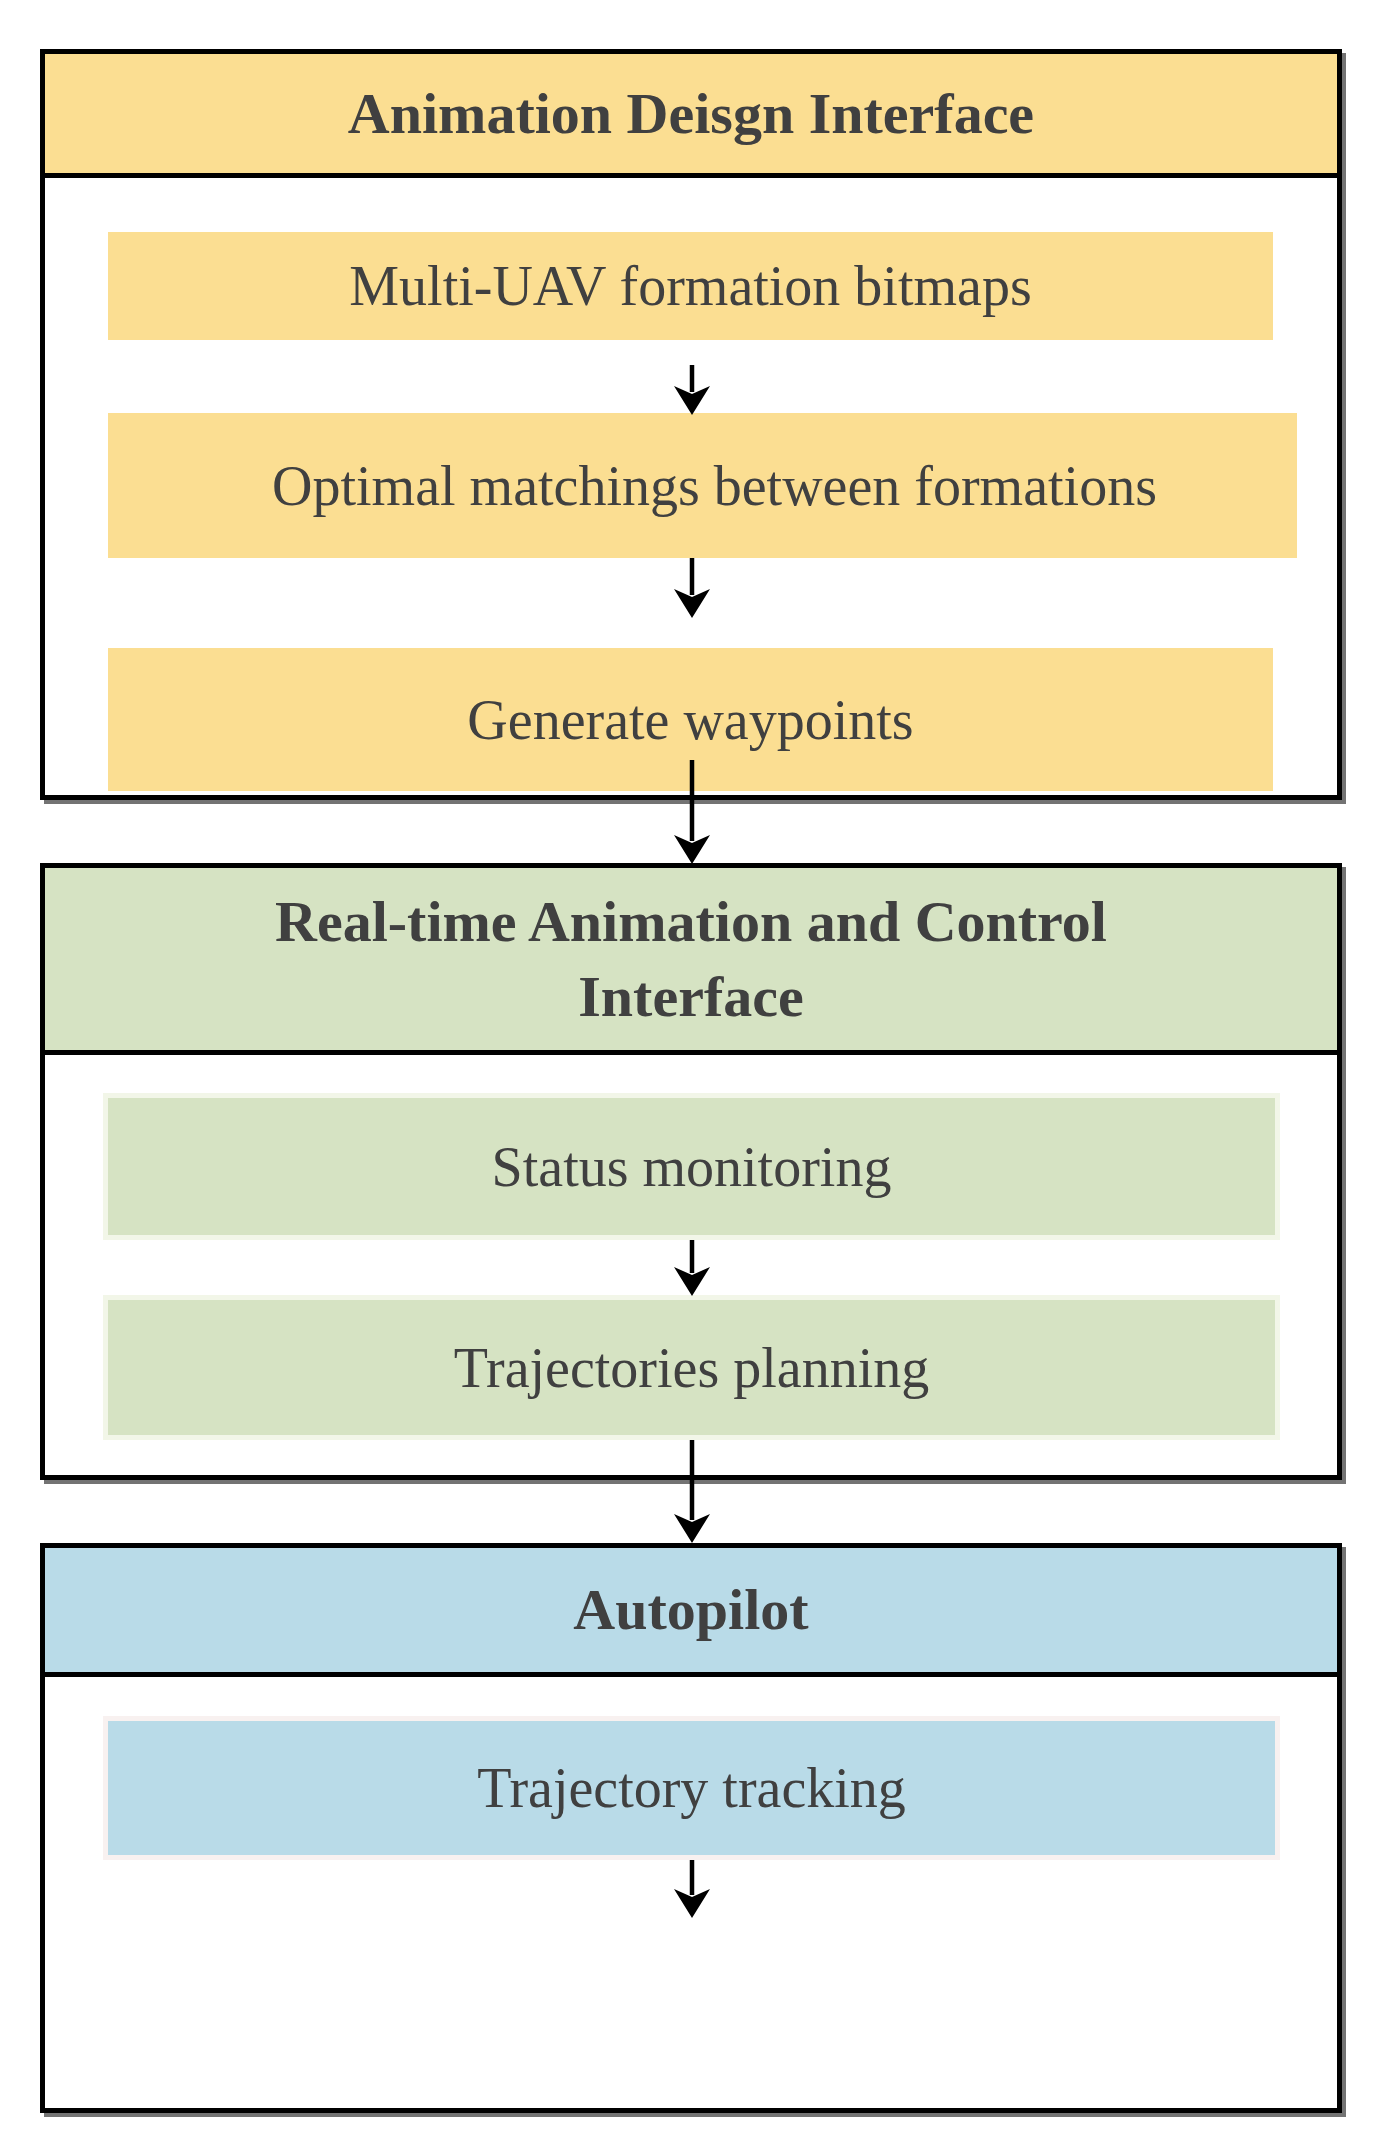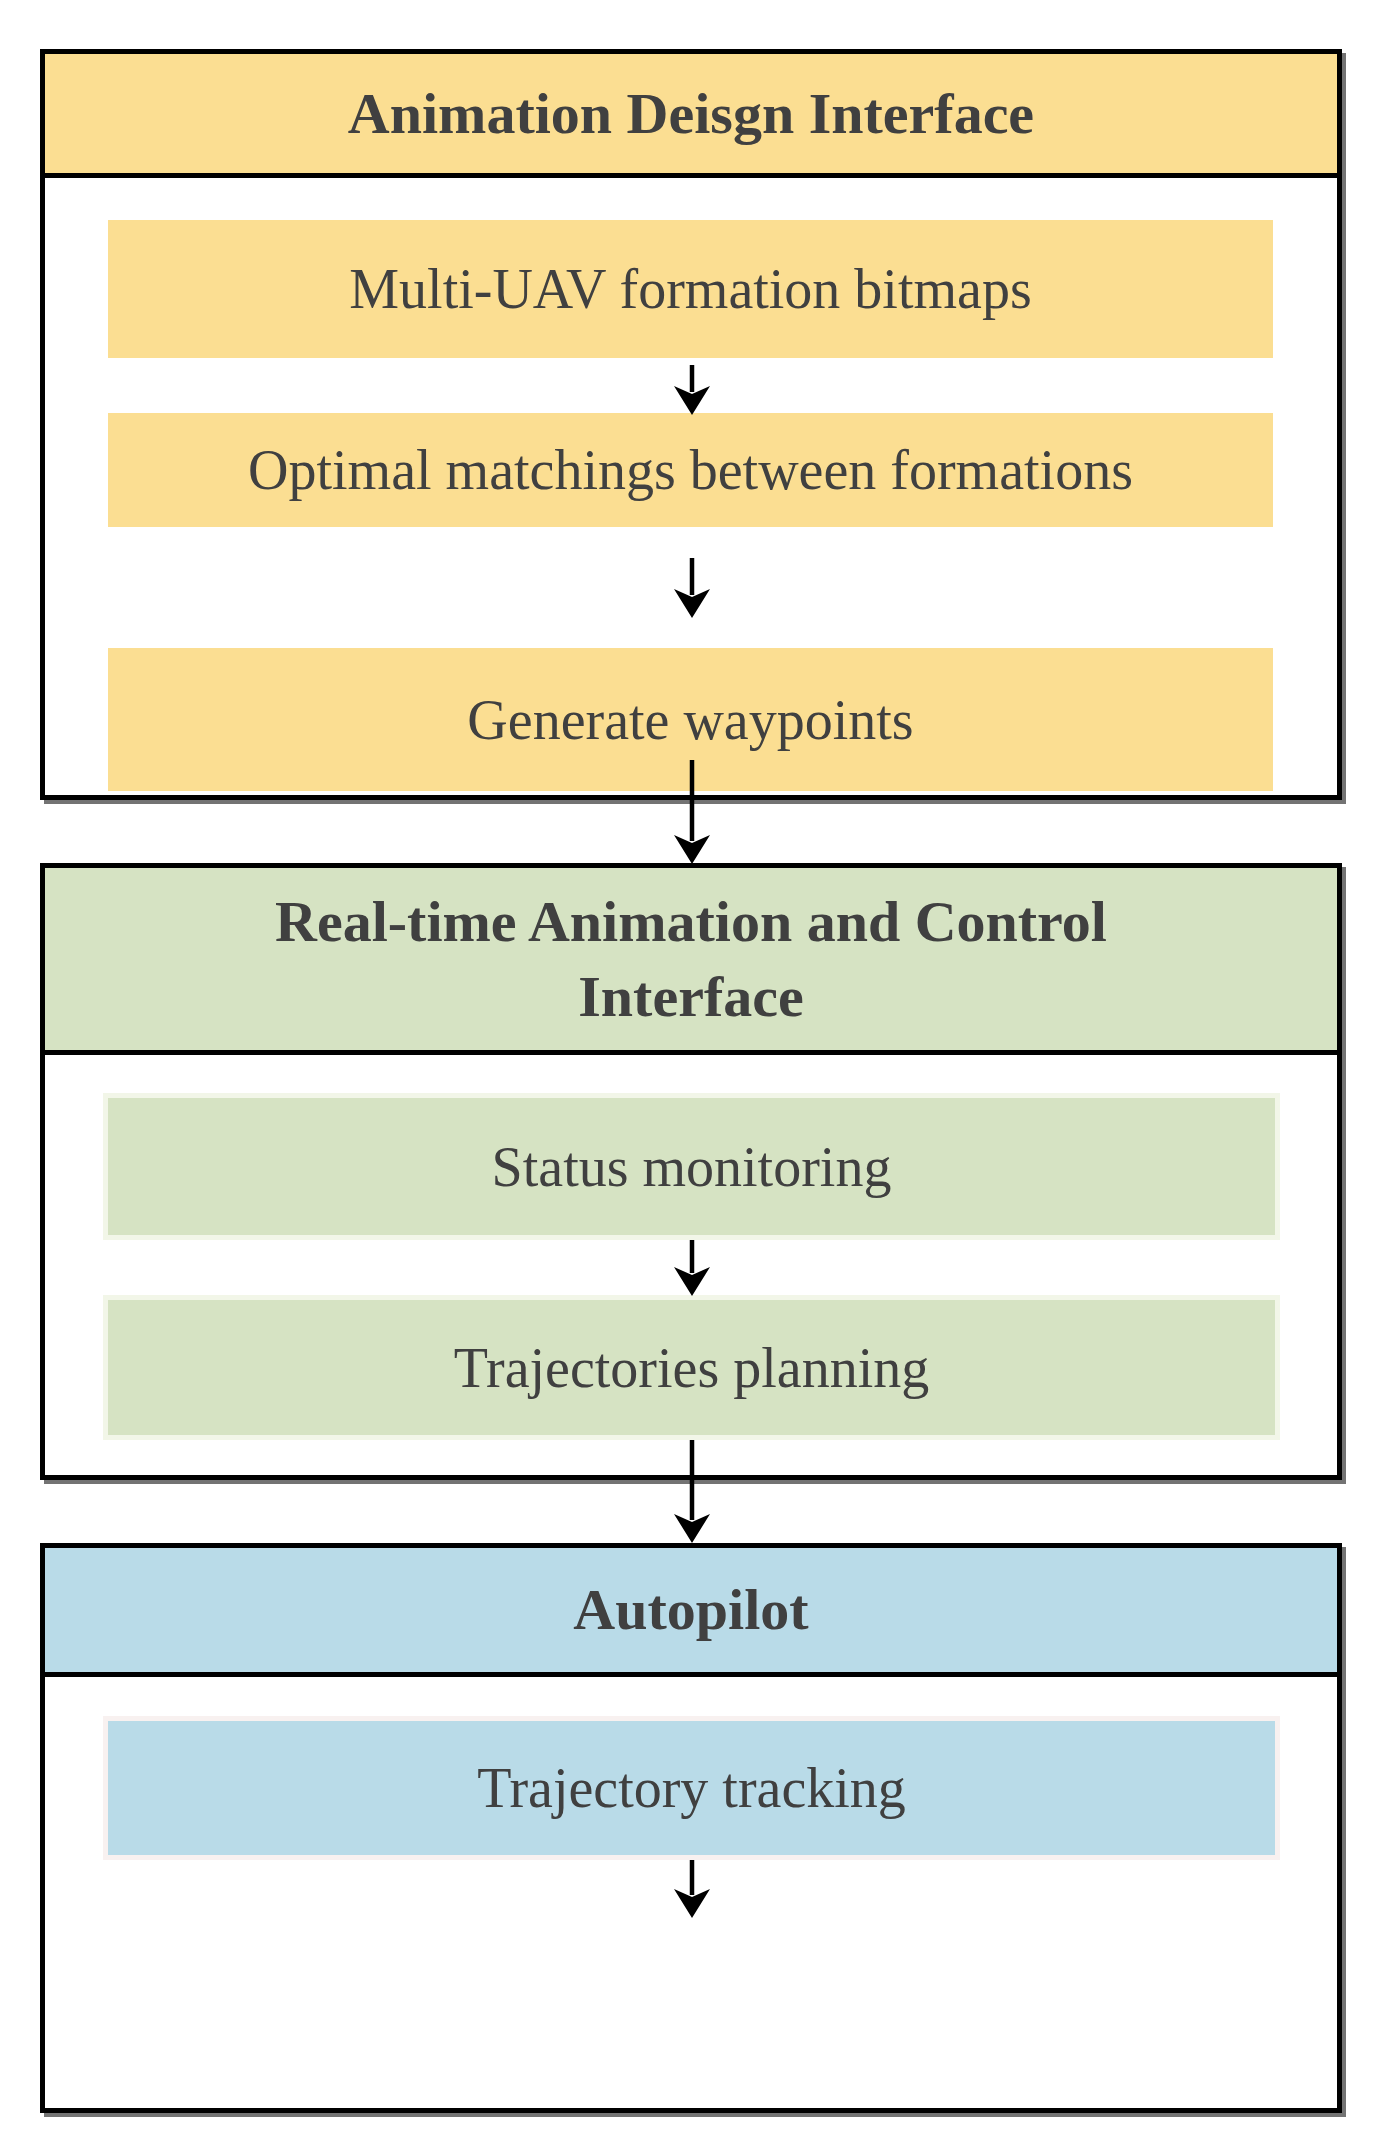--- a/index.html
+++ b/index.html
@@ -62,22 +62,22 @@
     width: 1167px;
     background: #D6E3C3;
     border: 5px solid #F2F6E8;
   }
   .step-blue {
     left: 103px;
     width: 1167px;
     background: #B9DBE8;
     border: 5px solid #F8F1F0;
   }
-  .step-1 { top: 220px;  height: 138px; }
-  .step-2 { top: 413px;  height: 114px; }
+  .step-1 { top: 232px;  height: 108px; }
+  .step-2 { top: 413px;  height: 145px; padding-left: 24px; }
   .step-3 { top: 648px;  height: 143px; }
   .step-4 { top: 1093px; height: 137px; }
   .step-5 { top: 1295px; height: 135px; }
   .step-6 { top: 1716px; height: 134px; align-items: center; }
   .step-7 { top: 1917px; height: 135px; }
 
   
   .arrow {
     position: absolute;
     left: 670px;

